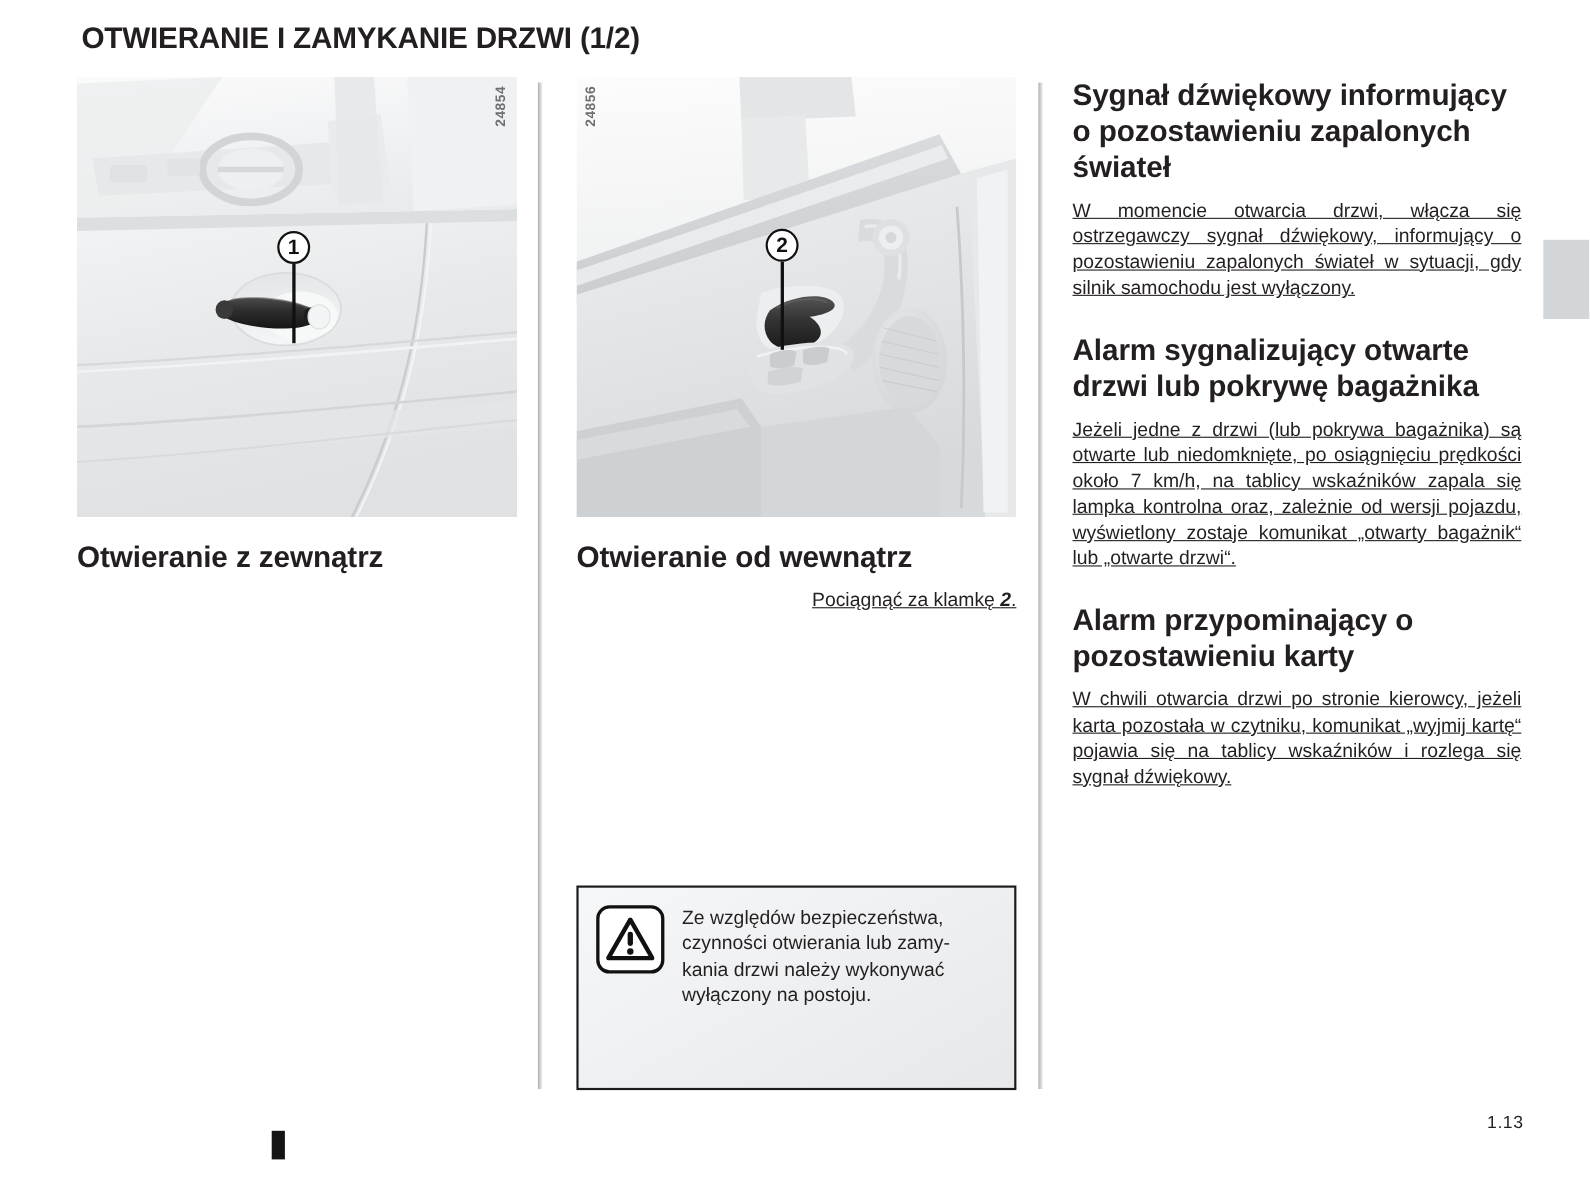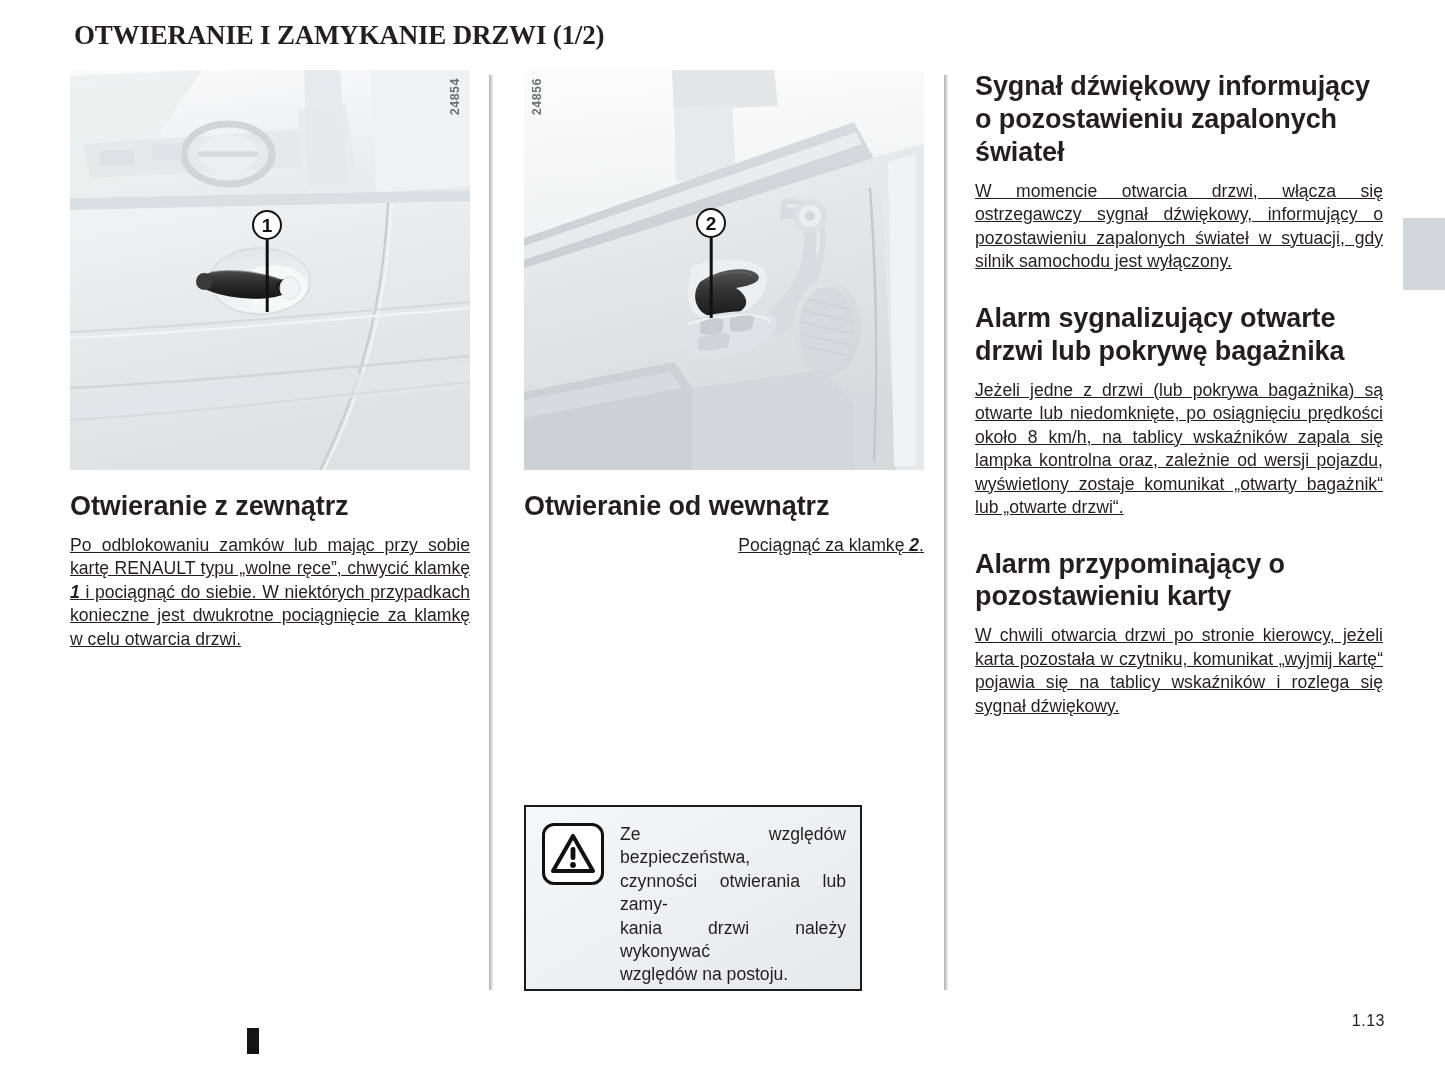--- a/index.html
+++ b/index.html
@@ -10,21 +10,21 @@
     color:#1a1a1a;
     position:relative;
     overflow:hidden;
   }
   .page{position:absolute;inset:0;}
 
   
   .page-title{
     position:absolute;left:74px;top:20px;
     font-size:27px;font-weight:bold;letter-spacing:-0.2px;
-    color:#231f20;white-space:nowrap;font-family:Liberation Serif, serif;
+    color:#231f20;white-space:nowrap;
   }
 
   
   .col-sep{
     position:absolute;width:4px;top:75px;height:915px;
     background:linear-gradient(to right,#9fa3a6,#c9cdd0 55%,#eef0f1);
     opacity:.85;
   }
   .col-sep.s1{left:489px;}
   .col-sep.s2{left:944px;}
@@ -76,21 +76,21 @@
     text-decoration:underline;
   }
   p.body.nojust{text-align:right;}
   p.body b{font-weight:bold;font-style:italic;}
   .col3 h2.sec-head{margin-top:0;}
   .col3 .sec + .sec{margin-top:28px;}
 
   
   .warning-box{
     position:absolute;left:524px;top:805px;
-    width:338px;height:186px;
+    width:400px;height:186px;
     border:2px solid #1b1b1b;
     background:linear-gradient(150deg,#f6f7f8 0%,#eceef0 60%,#e6e8ea 100%);
     box-sizing:border-box;
   }
   .warn-inner{display:flex;padding:16px 14px 0 16px;}
   .warn-icon{
     width:62px;height:62px;flex:0 0 62px;
     border:3px solid #111;border-radius:12px;
     background:#fff;display:flex;align-items:center;justify-content:center;
     box-sizing:border-box;
@@ -200,21 +200,20 @@
 
       <div class="fig-code">24854</div>
 
       <div class="callout" style="left:182px;top:140px;">
         <div class="disc">1</div>
         <div class="leader" style="height:72px;"></div>
       </div>
     </div>
 
     <h2 class="sec-head">Otwieranie z zewnątrz</h2>
-    <p class="body"><span>Po odblokowaniu zamków lub mając przy sobie kartę RENAULT typu „wolne ręce”, chwycić klamkę </span><b>1</b><span> i pociągnąć do siebie. W niektórych przypadkach konieczne jest dwukrotne pociągnięcie za klamkę w celu otwarcia drzwi.</span></p>
   </div>
 
   <div class="col col2">
 
     <div class="figure fig2">
       <svg width="400" height="400" viewBox="0 0 400 400">
         <defs>
           <linearGradient id="panelG" x1="0" y1="0" x2="0.3" y2="1">
             <stop offset="0%" stop-color="#eceeef"></stop>
             <stop offset="50%" stop-color="#e2e4e6"></stop>
@@ -313,35 +312,35 @@
         <svg width="44" height="40" viewBox="0 0 44 40">
           <path d="M22 2 L42 37 L2 37 Z" fill="none" stroke="#111" stroke-width="4" stroke-linejoin="round"></path>
           <rect x="19.6" y="13" width="4.8" height="13" rx="2.2" fill="#111"></rect>
           <circle cx="22" cy="31" r="2.9" fill="#111"></circle>
         </svg>
       </div>
       <div class="warn-text">
         <span>Ze względów bezpieczeństwa,</span>
         <span>czynności otwierania lub zamy-</span>
         <span>kania drzwi należy wykonywać</span>
-        <span>względów na postoju.</span>
+        <span>wyłączony na postoju.</span>
       </div>
     </div>
   </div>
 
   <div class="col col3">
 
     <div class="sec">
       <h2 class="sec-head">Sygnał dźwiękowy informujący o pozostawieniu zapalonych świateł</h2>
       <p class="body">W momencie otwarcia drzwi, włącza się ostrzegawczy sygnał dźwiękowy, informujący o pozostawieniu zapalonych świateł w sytuacji, gdy silnik samochodu jest wyłączony.</p>
     </div>
 
     <div class="sec">
       <h2 class="sec-head">Alarm sygnalizujący otwarte drzwi lub pokrywę bagażnika</h2>
-      <p class="body">Jeżeli jedne z drzwi (lub pokrywa bagażnika) są otwarte lub niedomknięte, po osiągnięciu prędkości około 8 km/h, na tablicy wskaźników zapala się lampka kontrolna oraz, zależnie od wersji pojazdu, wyświetlony zostaje komunikat „otwarty bagażnik“ lub „otwarte drzwi“.</p>
+      <p class="body">Jeżeli jedne z drzwi (lub pokrywa bagażnika) są otwarte lub niedomknięte, po osiągnięciu prędkości około 7 km/h, na tablicy wskaźników zapala się lampka kontrolna oraz, zależnie od wersji pojazdu, wyświetlony zostaje komunikat „otwarty bagażnik“ lub „otwarte drzwi“.</p>
     </div>
 
     <div class="sec">
       <h2 class="sec-head">Alarm przypominający o pozostawieniu karty</h2>
       <p class="body">W chwili otwarcia drzwi po stronie kierowcy, jeżeli karta pozostała w czytniku, komunikat „wyjmij kartę“ pojawia się na tablicy wskaźników i rozlega się sygnał dźwiękowy.</p>
     </div>
   </div>
 
   <div class="edge-tab"></div>
   <div class="page-number">1.13</div>

